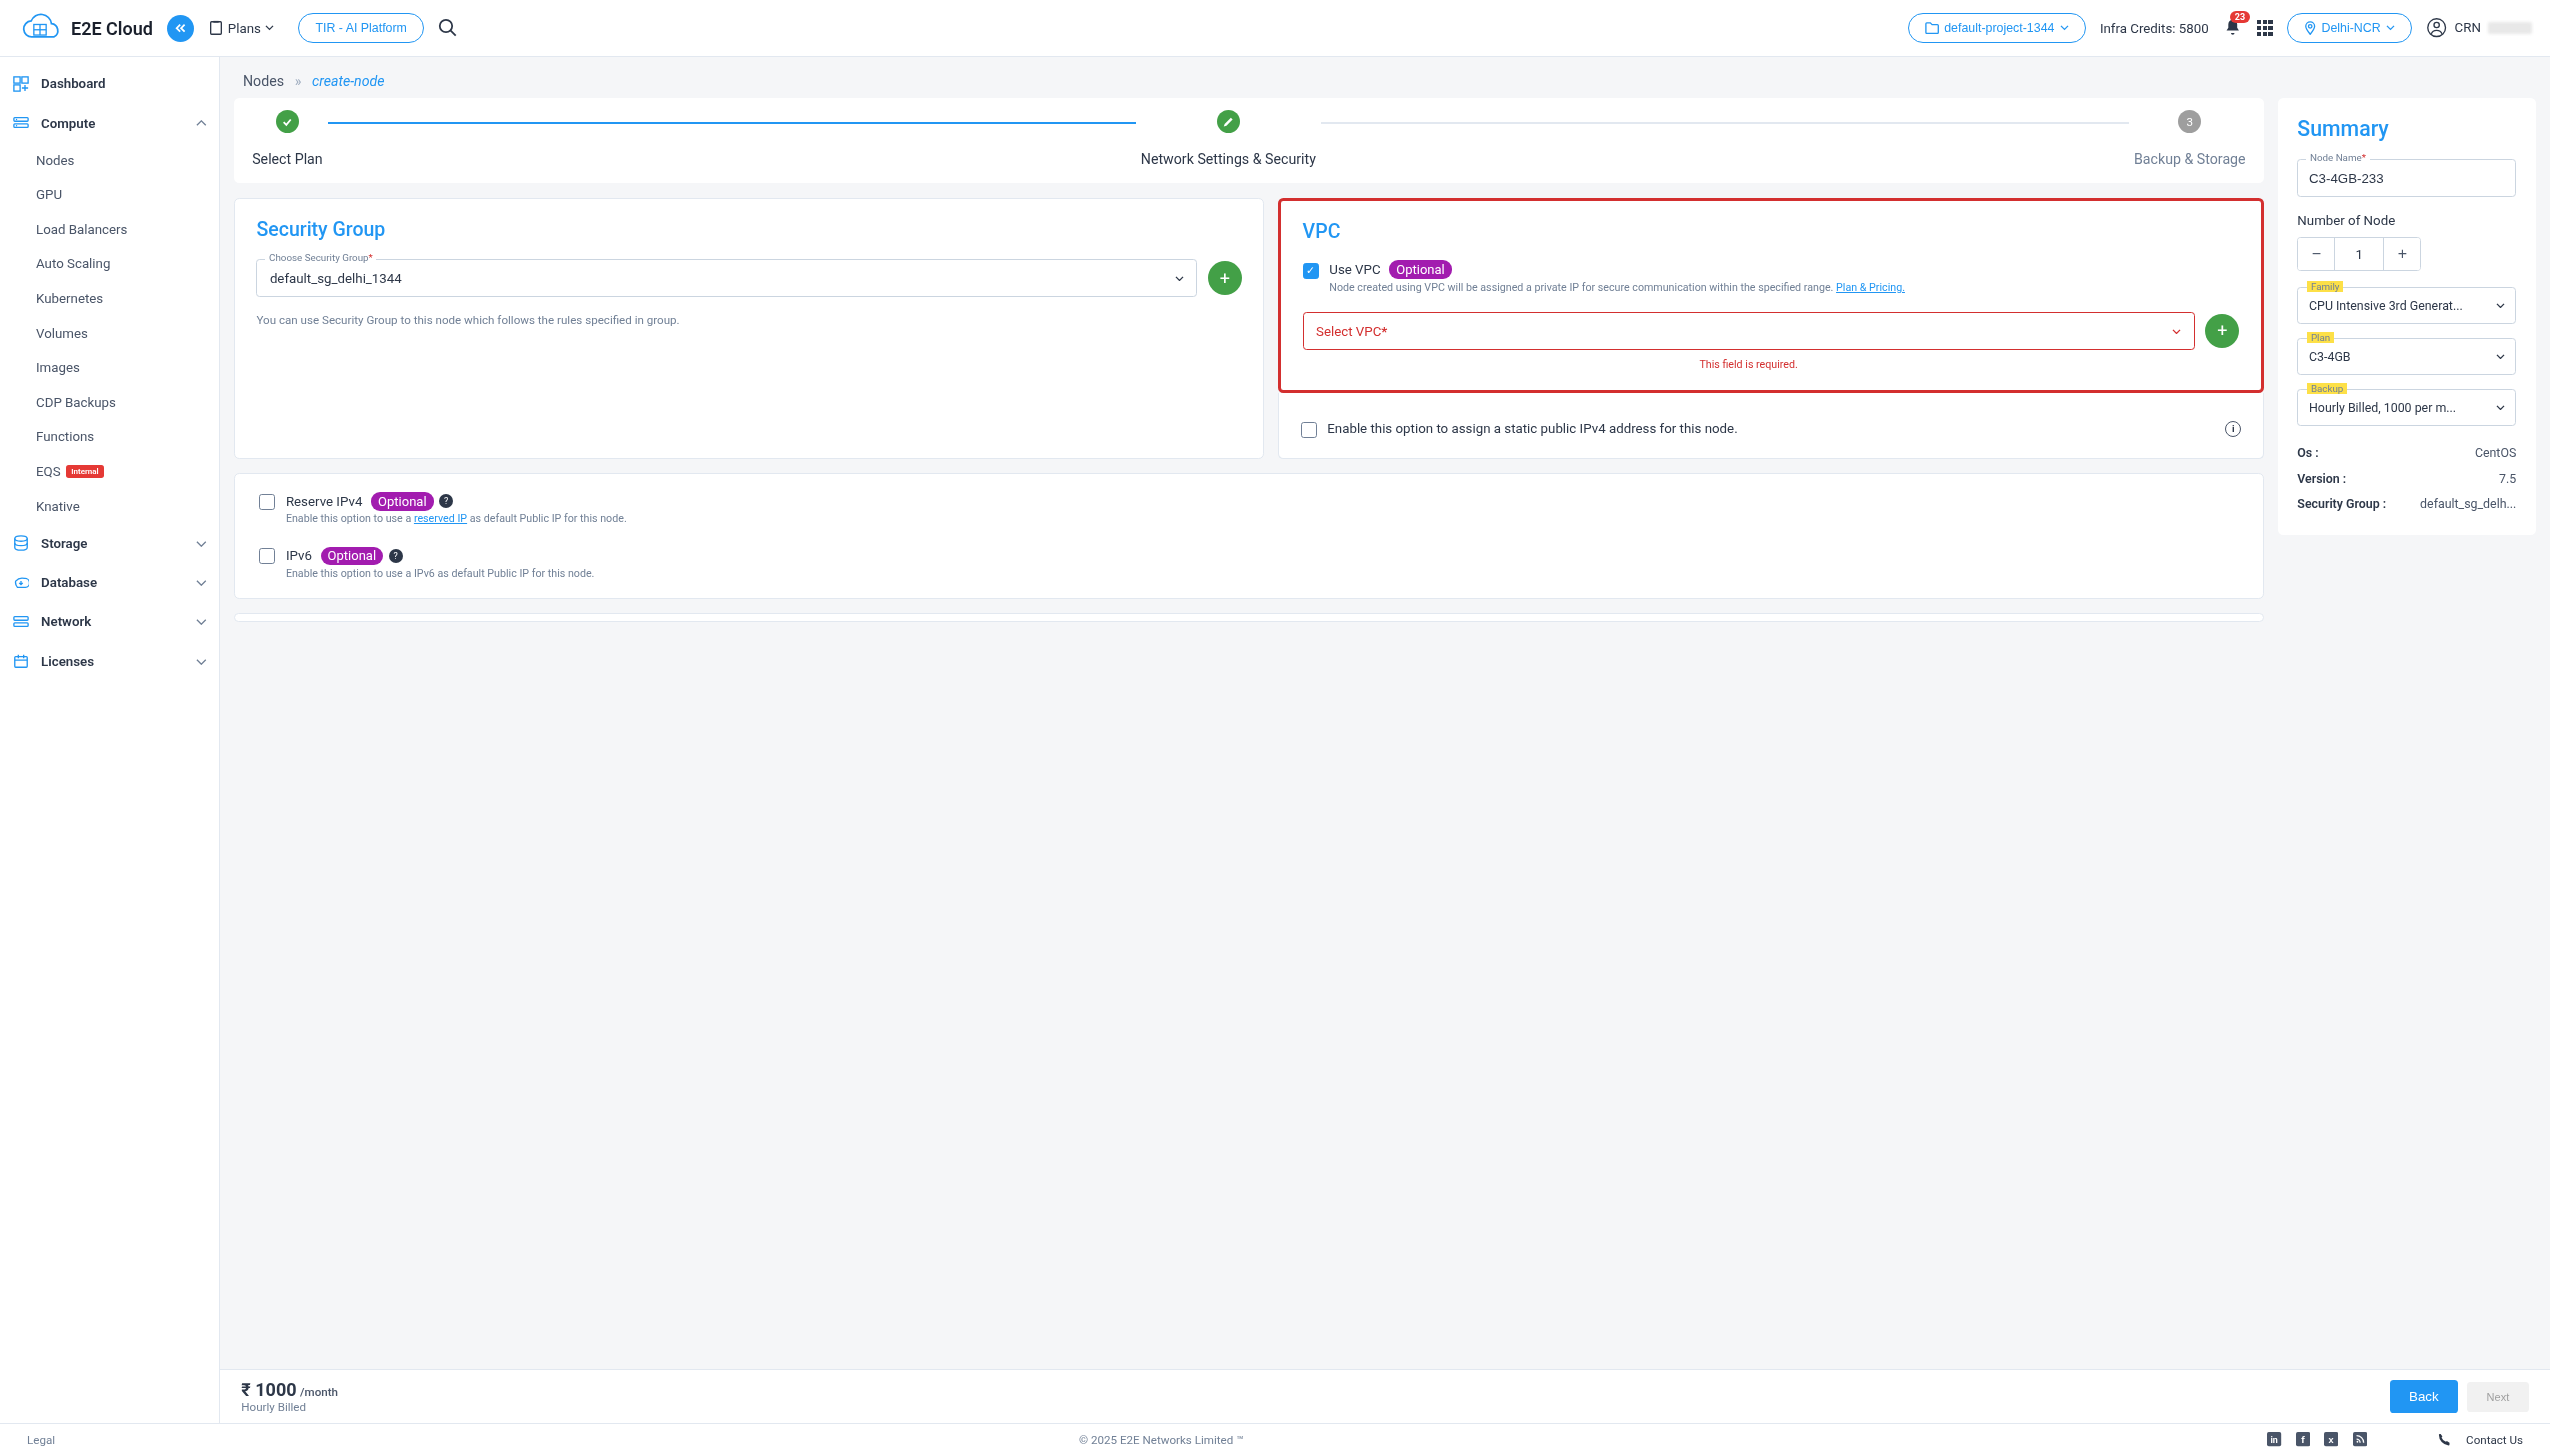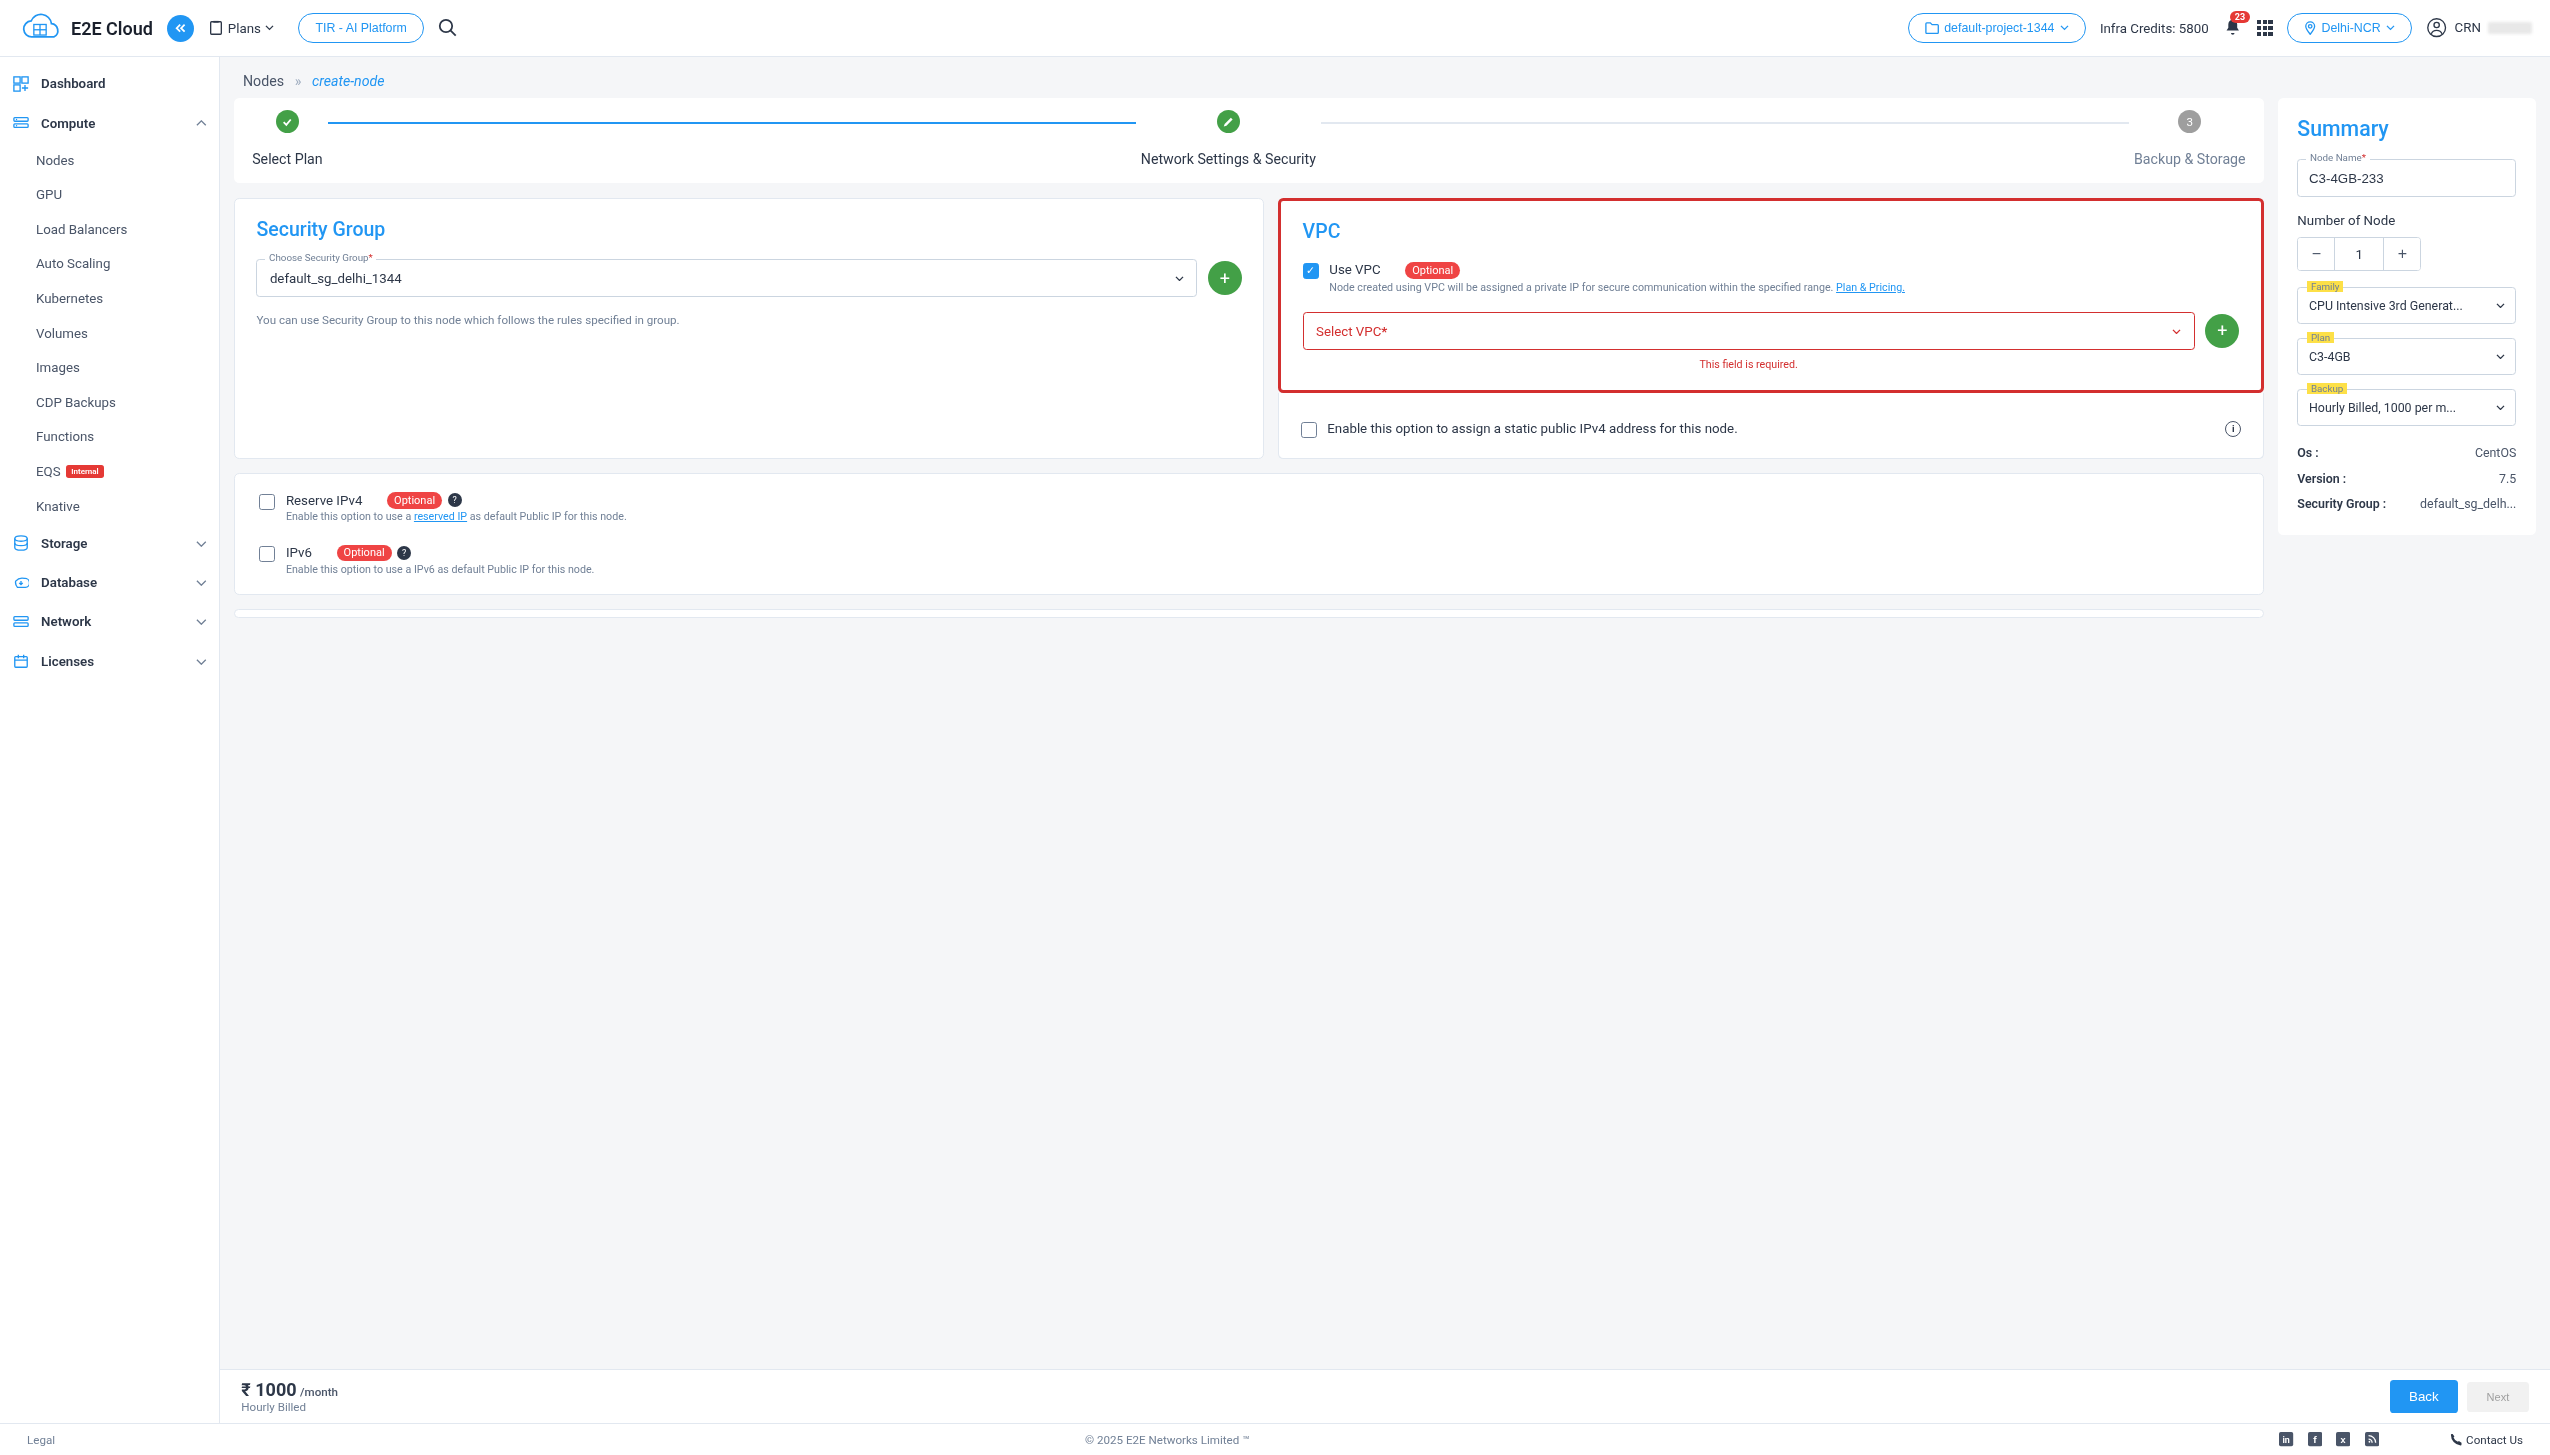--- a/index.html
+++ b/index.html
@@ -72,21 +72,21 @@
     .select-placeholder { color: #d32f2f; }
     .help-text { font-size: 11.6px; color: #718096; margin-top: 14.2px; line-height: 1.5; }
     .error-text { font-size: 10.7px; color: #d32f2f; margin-top: 7.1px; text-align: center; }
     
     .inline-row { display: flex; align-items: center; gap: 10.7px; }
     .add-btn { width: 34px; height: 34px; border-radius: 50%; background: #43a047; display: flex; align-items: center; justify-content: center; color: #fff; cursor: pointer; font-size: 18px; flex-shrink: 0; }
     
     .checkbox-row { display: flex; align-items: flex-start; gap: 10.7px; }
     .checkbox { width: 16px; height: 16px; border: 1.8px solid #718096; border-radius: 2.7px; cursor: pointer; flex-shrink: 0; margin-top: 1.8px; }
     .checkbox.checked { background: #2196f3; border-color: #2196f3; display: flex; align-items: center; justify-content: center; color: #fff; font-size: 10.7px; }
-    .optional-tag { background: #ef4444; color: #fff; font-size: 11px; padding: 1.8px 7.1px; border-radius: 9px; margin-left: 21px; }
+    .optional-tag { background: #a21caf; color: #fff; font-size: 13px; padding: 1.8px 7.1px; border-radius: 9px; margin-left: 5px; }
     .vpc-desc { font-size: 10.7px; color: #718096; margin-top: 4px; line-height: 1.4; }
     .plan-link { color: #2196f3; text-decoration: underline; cursor: pointer; }
     .info-icon { width: 16px; height: 16px; border: 1.8px solid #4a5568; border-radius: 50%; display: flex; align-items: center; justify-content: center; font-size: 9.8px; font-weight: bold; margin-left: auto; }
     
     .static-ip-section { margin-top: 14.2px; padding-top: 0; display: flex; align-items: center; gap: 10.7px; }
     .static-ip-text { font-size: 13.3px; color: #2d3748; line-height: 1.4; flex: 1; }
     
     .reserve-card { background: #fff; border: 0.9px solid #e2e8f0; border-radius: 5.3px; padding: 18px 24px; margin-top: 14.2px; }
     .reserve-row { display: flex; align-items: flex-start; gap: 10.7px; }
     .reserve-title { font-size: 13.3px; color: #2d3748; display: flex; align-items: center; gap: 3.6px; margin-bottom: 1.8px; }
@@ -116,21 +116,21 @@
     .price-main { font-size: 18px; font-weight: 700; color: #2d3748; }
     .price-unit { font-size: 11.6px; font-weight: 500; color: #4a5568; }
     .price-sub { font-size: 11.6px; color: #718096; }
     .back-btn { margin-left: auto; background: #2196f3; color: #fff; border: none; border-radius: 3.6px; padding: 9px 19.5px; font-size: 13.3px; cursor: pointer; margin-right: 9px; }
     .next-btn { background: #f1f1f1; color: #a0a0a0; border: none; border-radius: 3.6px; padding: 9px 19.5px; font-size: 11px; cursor: not-allowed; }
     
     
     .footer { height: 32px; background: #fff; border-top: 0.9px solid #e2e8f0; display: flex; align-items: center; padding: 0 27px; font-size: 11.6px; color: #718096; }
     .footer-center { flex: 1; text-align: center; }
     .footer-icons { display: flex; gap: 14.2px; color: #4a5568; margin-right: 71px; justify-content: flex-end; }
-    .footer-contact { display: flex; align-items: center; gap: 4px; color: #2d3748; }
+    .footer-contact { display: flex; align-items: center; gap: 16px; color: #2d3748; }
     
     svg { display: block; }
   </style>
 </head>
 <body>
 
 <div class="top-header">
   <div class="logo-section">
     <svg class="logo-cloud" viewBox="0 0 50 38">
         <path d="M38 14a12 12 0 00-23-3 9 9 0 001 18h25a8 8 0 00-3-15z" fill="none" stroke="#2196f3" stroke-width="2"></path>

